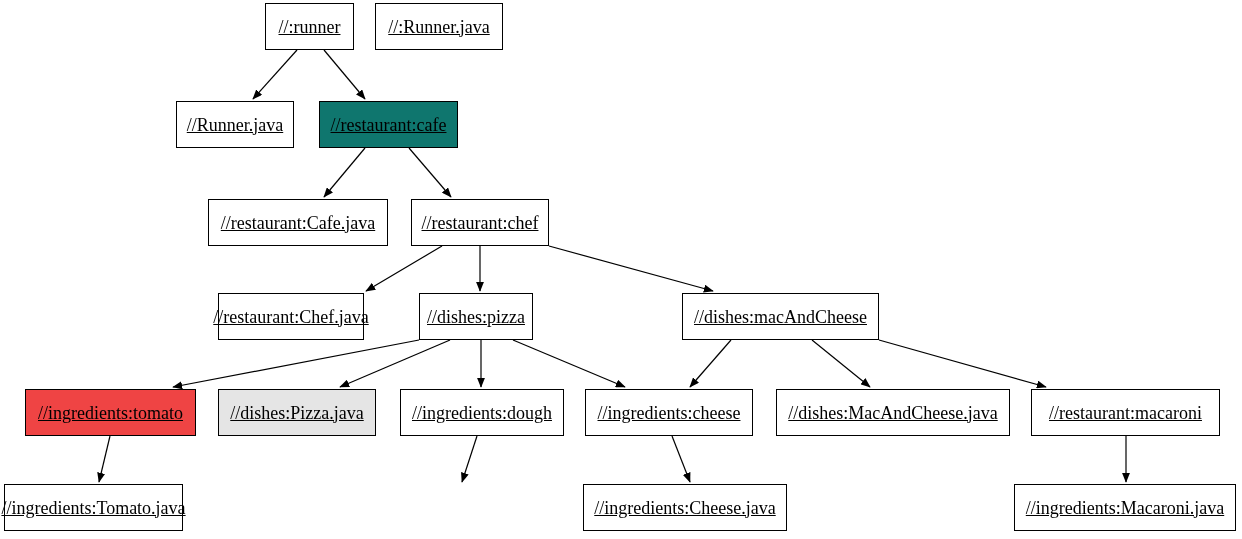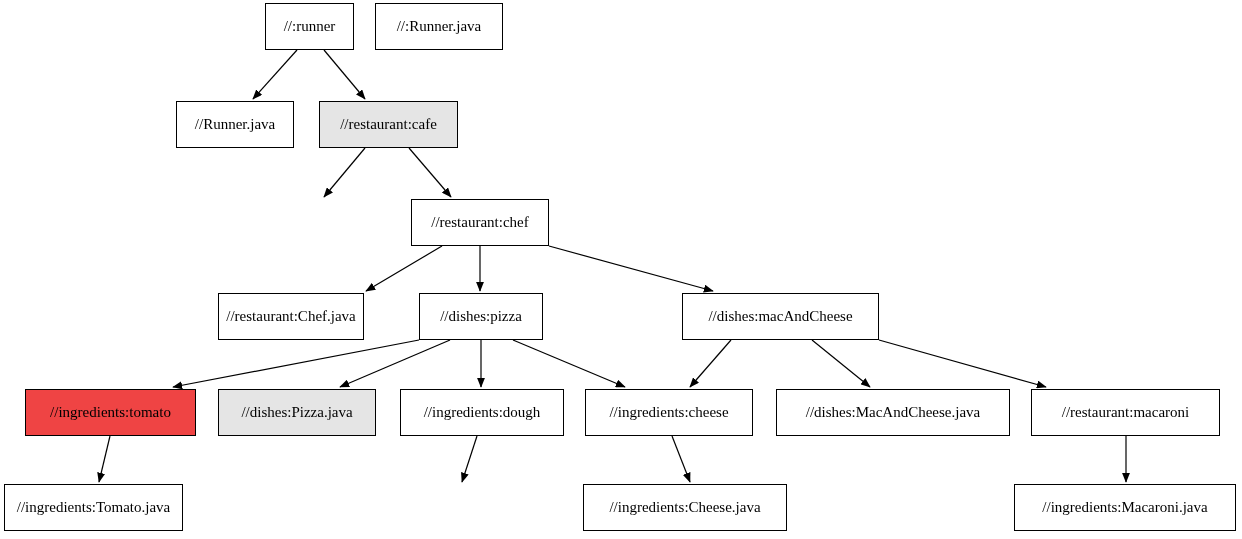--- a/index.html
+++ b/index.html
@@ -35,24 +35,25 @@
     box-sizing: border-box;
     border: 1px solid #000000;
     background: #ffffff;
     display: flex;
     align-items: center;
     justify-content: center;
     white-space: nowrap;
   }
   .node-label {
     font-family: "Liberation Serif", "DejaVu Serif", serif;
-    font-size: 15px;
+    font-size: 18px;
     line-height: 1;
     color: #000000;
     letter-spacing: 0px;
+    text-decoration: underline;
   }
 </style>
 </head>
 <body>
 
 <div id="graph-root">
   <svg id="edge-layer" viewBox="0 0 1242 539" width="1242" height="539" xmlns="http://www.w3.org/2000/svg">
     <defs>
       <marker id="arrowhead" markerWidth="10" markerHeight="8" refX="9.2" refY="4" orient="auto" markerUnits="userSpaceOnUse">
         <path d="M0,0 L10,4 L0,8 z" fill="#000000"></path>
@@ -82,30 +83,33 @@
   <div id="node-layer">
       <div class="node" style="left: 265px; top: 3px; width: 89px; height: 47px; border-color: rgb(0, 0, 0); background: rgb(255, 255, 255);">
         <span class="node-label" style="color: rgb(0, 0, 0);">//:runner</span>
       </div>
       <div class="node" style="left: 375px; top: 3px; width: 128px; height: 47px; border-color: rgb(0, 0, 0); background: rgb(255, 255, 255);">
         <span class="node-label" style="color: rgb(0, 0, 0);">//:Runner.java</span>
       </div>
       <div class="node" style="left: 176px; top: 101px; width: 118px; height: 47px; border-color: rgb(0, 0, 0); background: rgb(255, 255, 255);">
         <span class="node-label" style="color: rgb(0, 0, 0);">//Runner.java</span>
       </div>
-      <div class="node" style="left: 319px; top: 101px; width: 139px; height: 47px; border-color: rgb(0, 0, 0); background: #e5e5e5;">
+      <div class="node" style="left: 319px; top: 101px; width: 139px; height: 47px; border-color: rgb(0, 0, 0); background: #0f766e;">
         <span class="node-label" style="color: rgb(0, 0, 0);">//restaurant:cafe</span>
+      </div>
+      <div class="node" style="left: 208px; top: 199px; width: 180px; height: 47px; border-color: rgb(0, 0, 0); background: rgb(255, 255, 255);">
+        <span class="node-label" style="color: rgb(0, 0, 0);">//restaurant:Cafe.java</span>
       </div>
       <div class="node" style="left: 411px; top: 199px; width: 138px; height: 47px; border-color: rgb(0, 0, 0); background: rgb(255, 255, 255);">
         <span class="node-label" style="color: rgb(0, 0, 0);">//restaurant:chef</span>
       </div>
       <div class="node" style="left: 218px; top: 293px; width: 146px; height: 47px; border-color: rgb(0, 0, 0); background: rgb(255, 255, 255);">
         <span class="node-label" style="color: rgb(0, 0, 0);">//restaurant:Chef.java</span>
       </div>
-      <div class="node" style="left: 419px; top: 293px; width: 124px; height: 47px; border-color: rgb(0, 0, 0); background: rgb(255, 255, 255);">
+      <div class="node" style="left: 419px; top: 293px; width: 114px; height: 47px; border-color: rgb(0, 0, 0); background: rgb(255, 255, 255);">
         <span class="node-label" style="color: rgb(0, 0, 0);">//dishes:pizza</span>
       </div>
       <div class="node" style="left: 682px; top: 293px; width: 197px; height: 47px; border-color: rgb(0, 0, 0); background: rgb(255, 255, 255); text-align: center;">
         <span class="node-label" style="color: rgb(0, 0, 0);">//dishes:macAndCheese</span>
       </div>
       <div class="node" style="left: 25px; top: 389px; width: 171px; height: 47px; border-color: rgb(0, 0, 0); background: #ef4444;">
         <span class="node-label" style="color: rgb(0, 0, 0);">//ingredients:tomato</span>
       </div>
       <div class="node" style="left: 218px; top: 389px; width: 158px; height: 47px; border-color: rgb(0, 0, 0); background: #e5e5e5;">
         <span class="node-label" style="color: rgb(0, 0, 0);">//dishes:Pizza.java</span>

